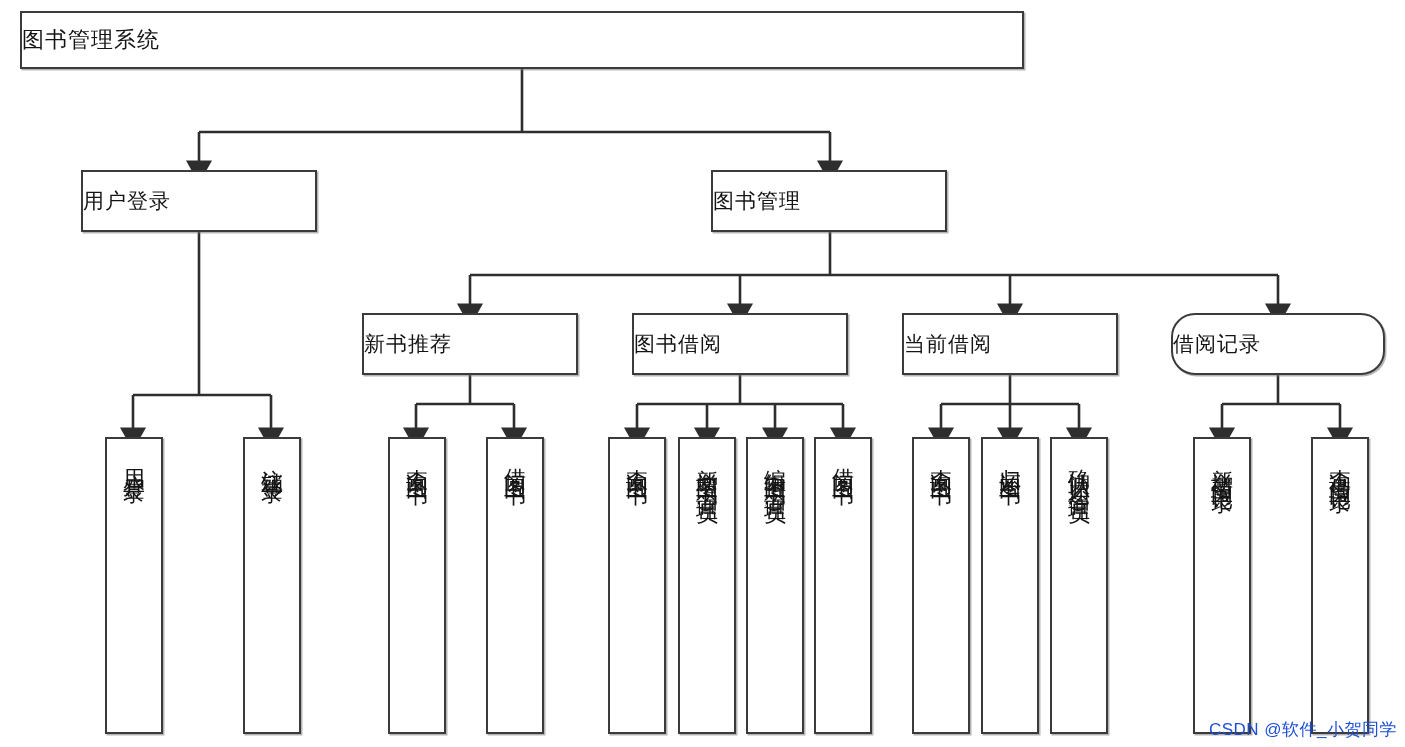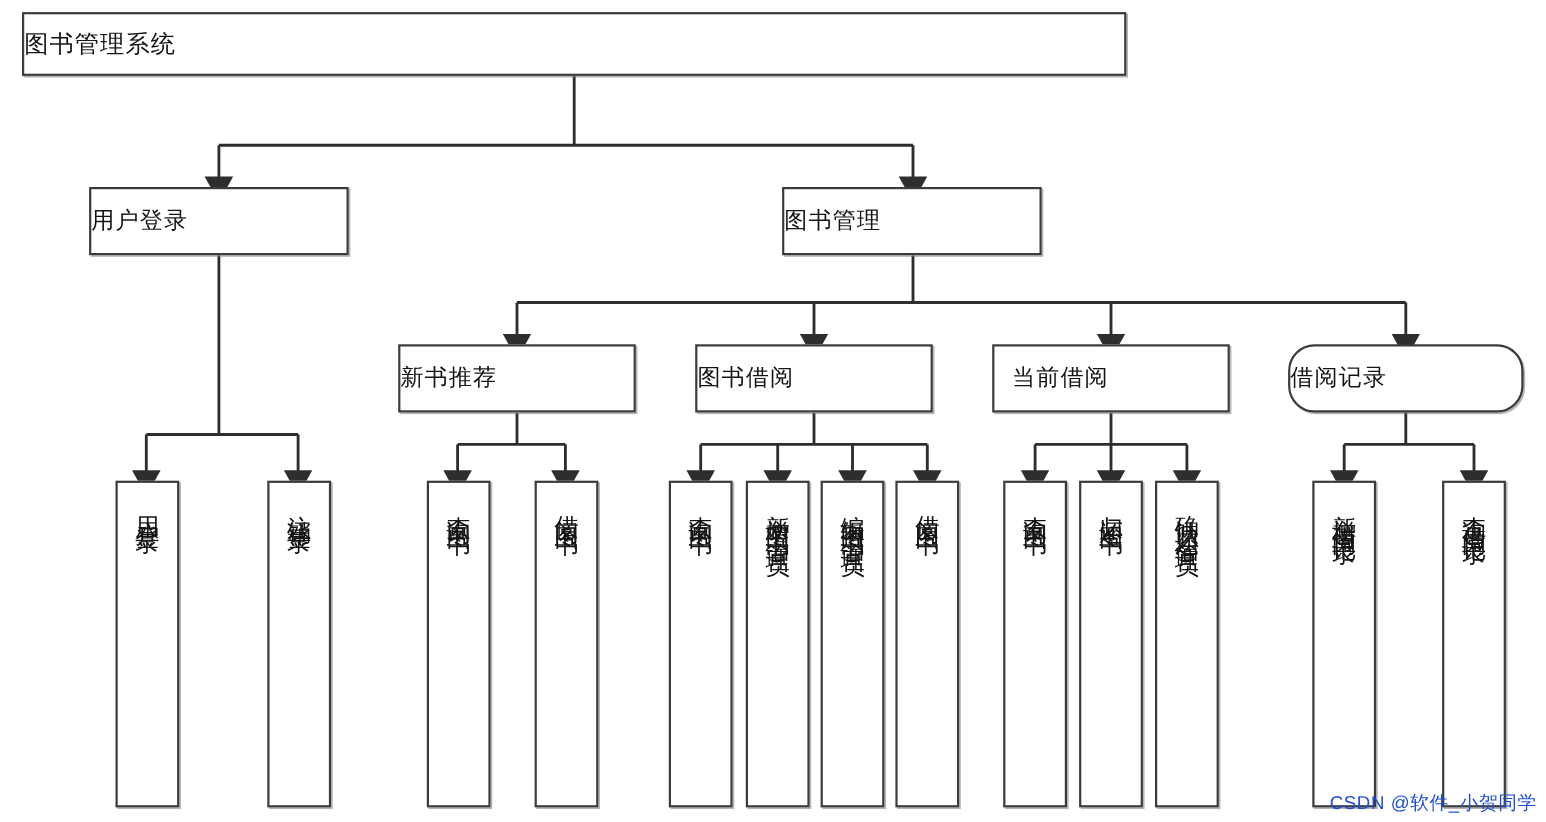--- a/index.html
+++ b/index.html
@@ -128,21 +128,21 @@
   <div class="node lvl3" style="left:362px;top:313px;width:216px;height:62px;">
     <span class="lbl">新书推荐</span>
   </div>
 
   <div class="node lvl2" style="left:711px;top:170px;width:236px;height:62px;">
     <span class="lbl">图书管理</span>
   </div>
   <div class="node lvl3" style="left:632px;top:313px;width:216px;height:62px;">
     <span class="lbl">图书借阅</span>
   </div>
-  <div class="node lvl3" style="left:902px;top:313px;width:216px;height:62px;padding-left:16px;">
+  <div class="node lvl3" style="left:902px;top:313px;width:216px;height:62px;">
     <span class="lbl">当前借阅</span>
   </div>
   <div class="node lvl3" style="left:1171px;top:313px;width:214px;height:62px;border-radius:24px;">
     <span class="lbl">借阅记录</span>
   </div>
 
   <div class="node leaf" style="left:105px;top:437px;width:58px;height:297px;">
     <span class="lbl">用户登录</span>
   </div>
   <div class="node leaf" style="left:243px;top:437px;width:58px;height:297px;">

